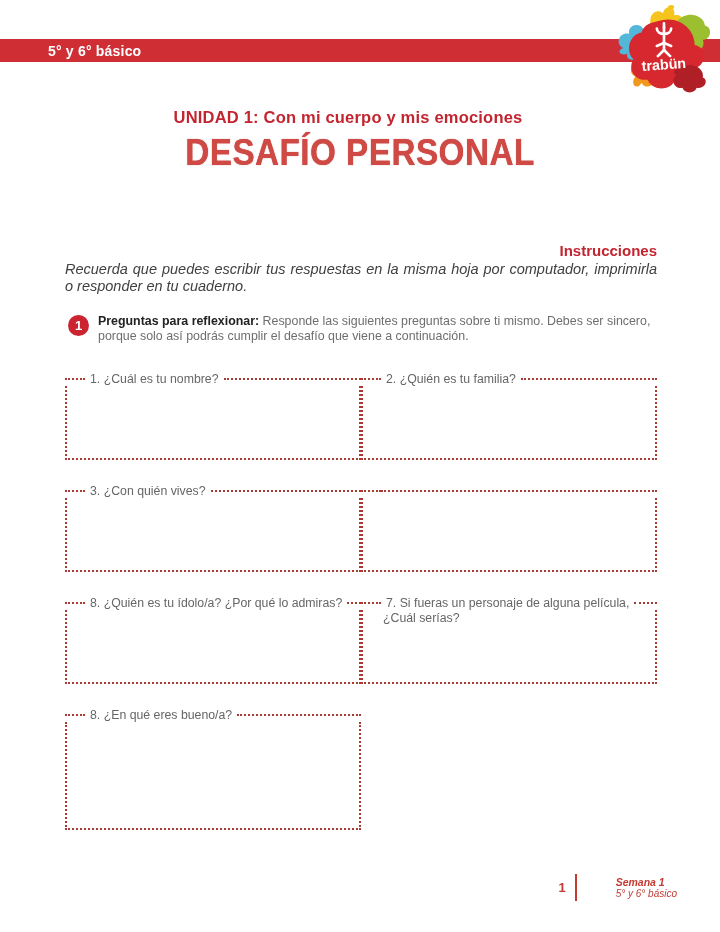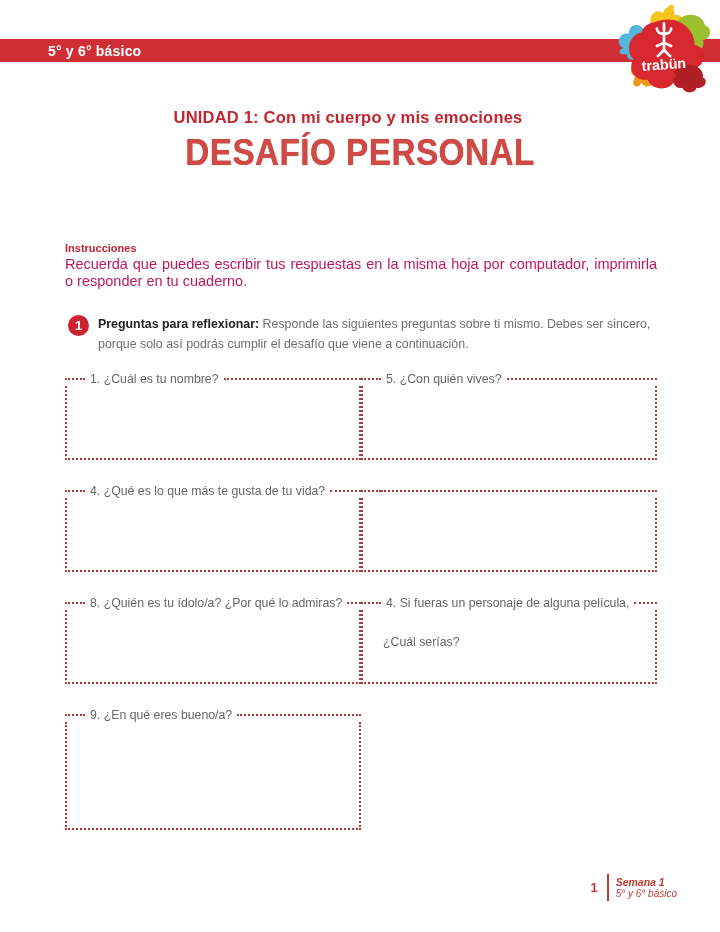--- a/index.html
+++ b/index.html
@@ -17,49 +17,49 @@
   .unit-title { position:absolute; top:108px; left:0; width:696px; text-align:center;
                 color:#c32530; font-size:16.5px; font-weight:bold; letter-spacing:.2px; }
   .unit-title .unit-prefix { font-weight:800; }
   .main-title { position:absolute; top:132px; left:0; width:720px; text-align:center;
                 color:#cf4a44; font-size:37px; font-weight:bold; letter-spacing:.5px;
                 transform:scaleX(.9); transform-origin:center;
                 text-shadow:0 0 1px #b93c38; }
 
   
   .instructions { position:absolute; top:242px; left:65px; width:592px; }
-  .instructions h2 { color:#c32530; font-size:11px; font-weight:bold; margin-bottom:2px; }
-  .instructions p { color:#be185d; font-size:14.5px; line-height:17px; text-align:justify; }
+  .instructions h2 { color:#c32530; font-size:15px; font-weight:bold; margin-bottom:2px;text-align:right; }
+  .instructions p { color:#404040; font-size:14.5px; line-height:17px; text-align:justify;font-style:italic; }
 
   
   .activity-head { position:absolute; top:314px; left:68px; width:588px; display:flex; }
   .badge { flex:0 0 auto; width:21px; height:21px; border-radius:50%; background:#cb2430;
            color:#fff; font-size:13px; font-weight:bold; display:flex;
            align-items:center; justify-content:center; margin-right:9px; margin-top:1px; }
-  .activity-text { font-size:12.4px; line-height:20px; color:#6e6e6e; }
+  .activity-text { font-size:12.4px; line-height:15px; color:#6e6e6e; }
   .activity-text b { color:#222; }
 
   
   .qgrid { position:absolute; top:372px; left:65px; width:592px;
            display:grid; grid-template-columns:1fr 1fr;
            grid-template-rows:88px 88px 88px 122px; gap:24px 0; }
   .qbox { display:flex; flex-direction:column; }
   .qbox-head { display:flex; align-items:center; height:14px; flex:0 0 auto; }
   .dots { height:0; border-top:2px dotted #a93a31; }
   .dots-lead { width:20px; flex:0 0 auto; }
   .dots-fill { flex:1 1 auto; }
   .qlabel { padding:0 5px; font-size:12.3px; color:#666; white-space:nowrap; }
   .qbox-body { flex:1 1 auto; border:2px dotted #a93a31; border-top:none; background:#fff; }
-  .qlabel2 { font-size:12.3px; color:#666; padding:1px 0 0 20px;margin-top:24px; }
+  .qlabel2 { font-size:12.3px; color:#666; padding:1px 0 0 20px; }
 
   
   .page-footer { position:absolute; top:874px; right:43px; display:flex; align-items:center; }
   .pagenum { color:#c23b33; font-size:13px; font-weight:bold; margin-right:9px; }
   .vline { width:2px; height:27px; background:#c23b33; margin-right:7px; }
-  .footer-meta { color:#c23b33; font-style:italic; font-size:10px; line-height:12px; }
+  .footer-meta { color:#c23b33; font-style:italic; font-size:10px; line-height:12px;margin-left:32px; }
   .footer-meta .week { font-weight:bold; font-size:10.5px; }
 </style>
 </head>
 <body>
 
 <div class="page">
 
   <div class="top-bar">
     <span class="top-bar-label">5° y 6° básico</span>
   </div>
@@ -103,42 +103,42 @@
       <div class="qbox-head">
         <span class="dots dots-lead"></span>
         <span class="qlabel">1. ¿Cuál es tu nombre?</span>
         <span class="dots dots-fill"></span>
       </div>
       <div class="qbox-body">
         
       </div>
     </div>
 
-
     <div class="qbox">
       <div class="qbox-head">
         <span class="dots dots-lead"></span>
-        <span class="qlabel">5. ¿Con quién vives?</span>
+        <span class="qlabel">2. ¿Quién es tu familia?</span>
         <span class="dots dots-fill"></span>
       </div>
       <div class="qbox-body">
         
       </div>
     </div>
 
     <div class="qbox">
       <div class="qbox-head">
         <span class="dots dots-lead"></span>
-        <span class="qlabel">4. ¿Qué es lo que más te gusta de tu vida?</span>
+        <span class="qlabel">3. ¿Con quién vives?</span>
         <span class="dots dots-fill"></span>
       </div>
       <div class="qbox-body">
         
       </div>
     </div>
+
 
     <div class="qbox">
       <div class="qbox-head">
         <span class="dots dots-lead"></span>
         <span class="dots dots-fill"></span>
       </div>
       <div class="qbox-body">
         
       </div>
     </div>
@@ -150,32 +150,32 @@
         <span class="dots dots-fill"></span>
       </div>
       <div class="qbox-body">
         
       </div>
     </div>
 
     <div class="qbox">
       <div class="qbox-head">
         <span class="dots dots-lead"></span>
-        <span class="qlabel">4. Si fueras un personaje de alguna película,</span>
+        <span class="qlabel">7. Si fueras un personaje de alguna película,</span>
         <span class="dots dots-fill"></span>
       </div>
       <div class="qbox-body">
         <div class="qlabel2">¿Cuál serías?</div>
       </div>
     </div>
 
     <div class="qbox">
       <div class="qbox-head">
         <span class="dots dots-lead"></span>
-        <span class="qlabel">9. ¿En qué eres bueno/a?</span>
+        <span class="qlabel">8. ¿En qué eres bueno/a?</span>
         <span class="dots dots-fill"></span>
       </div>
       <div class="qbox-body">
         
       </div>
     </div>
   </div>
 
   <footer class="page-footer">
     <span class="pagenum">1</span>

